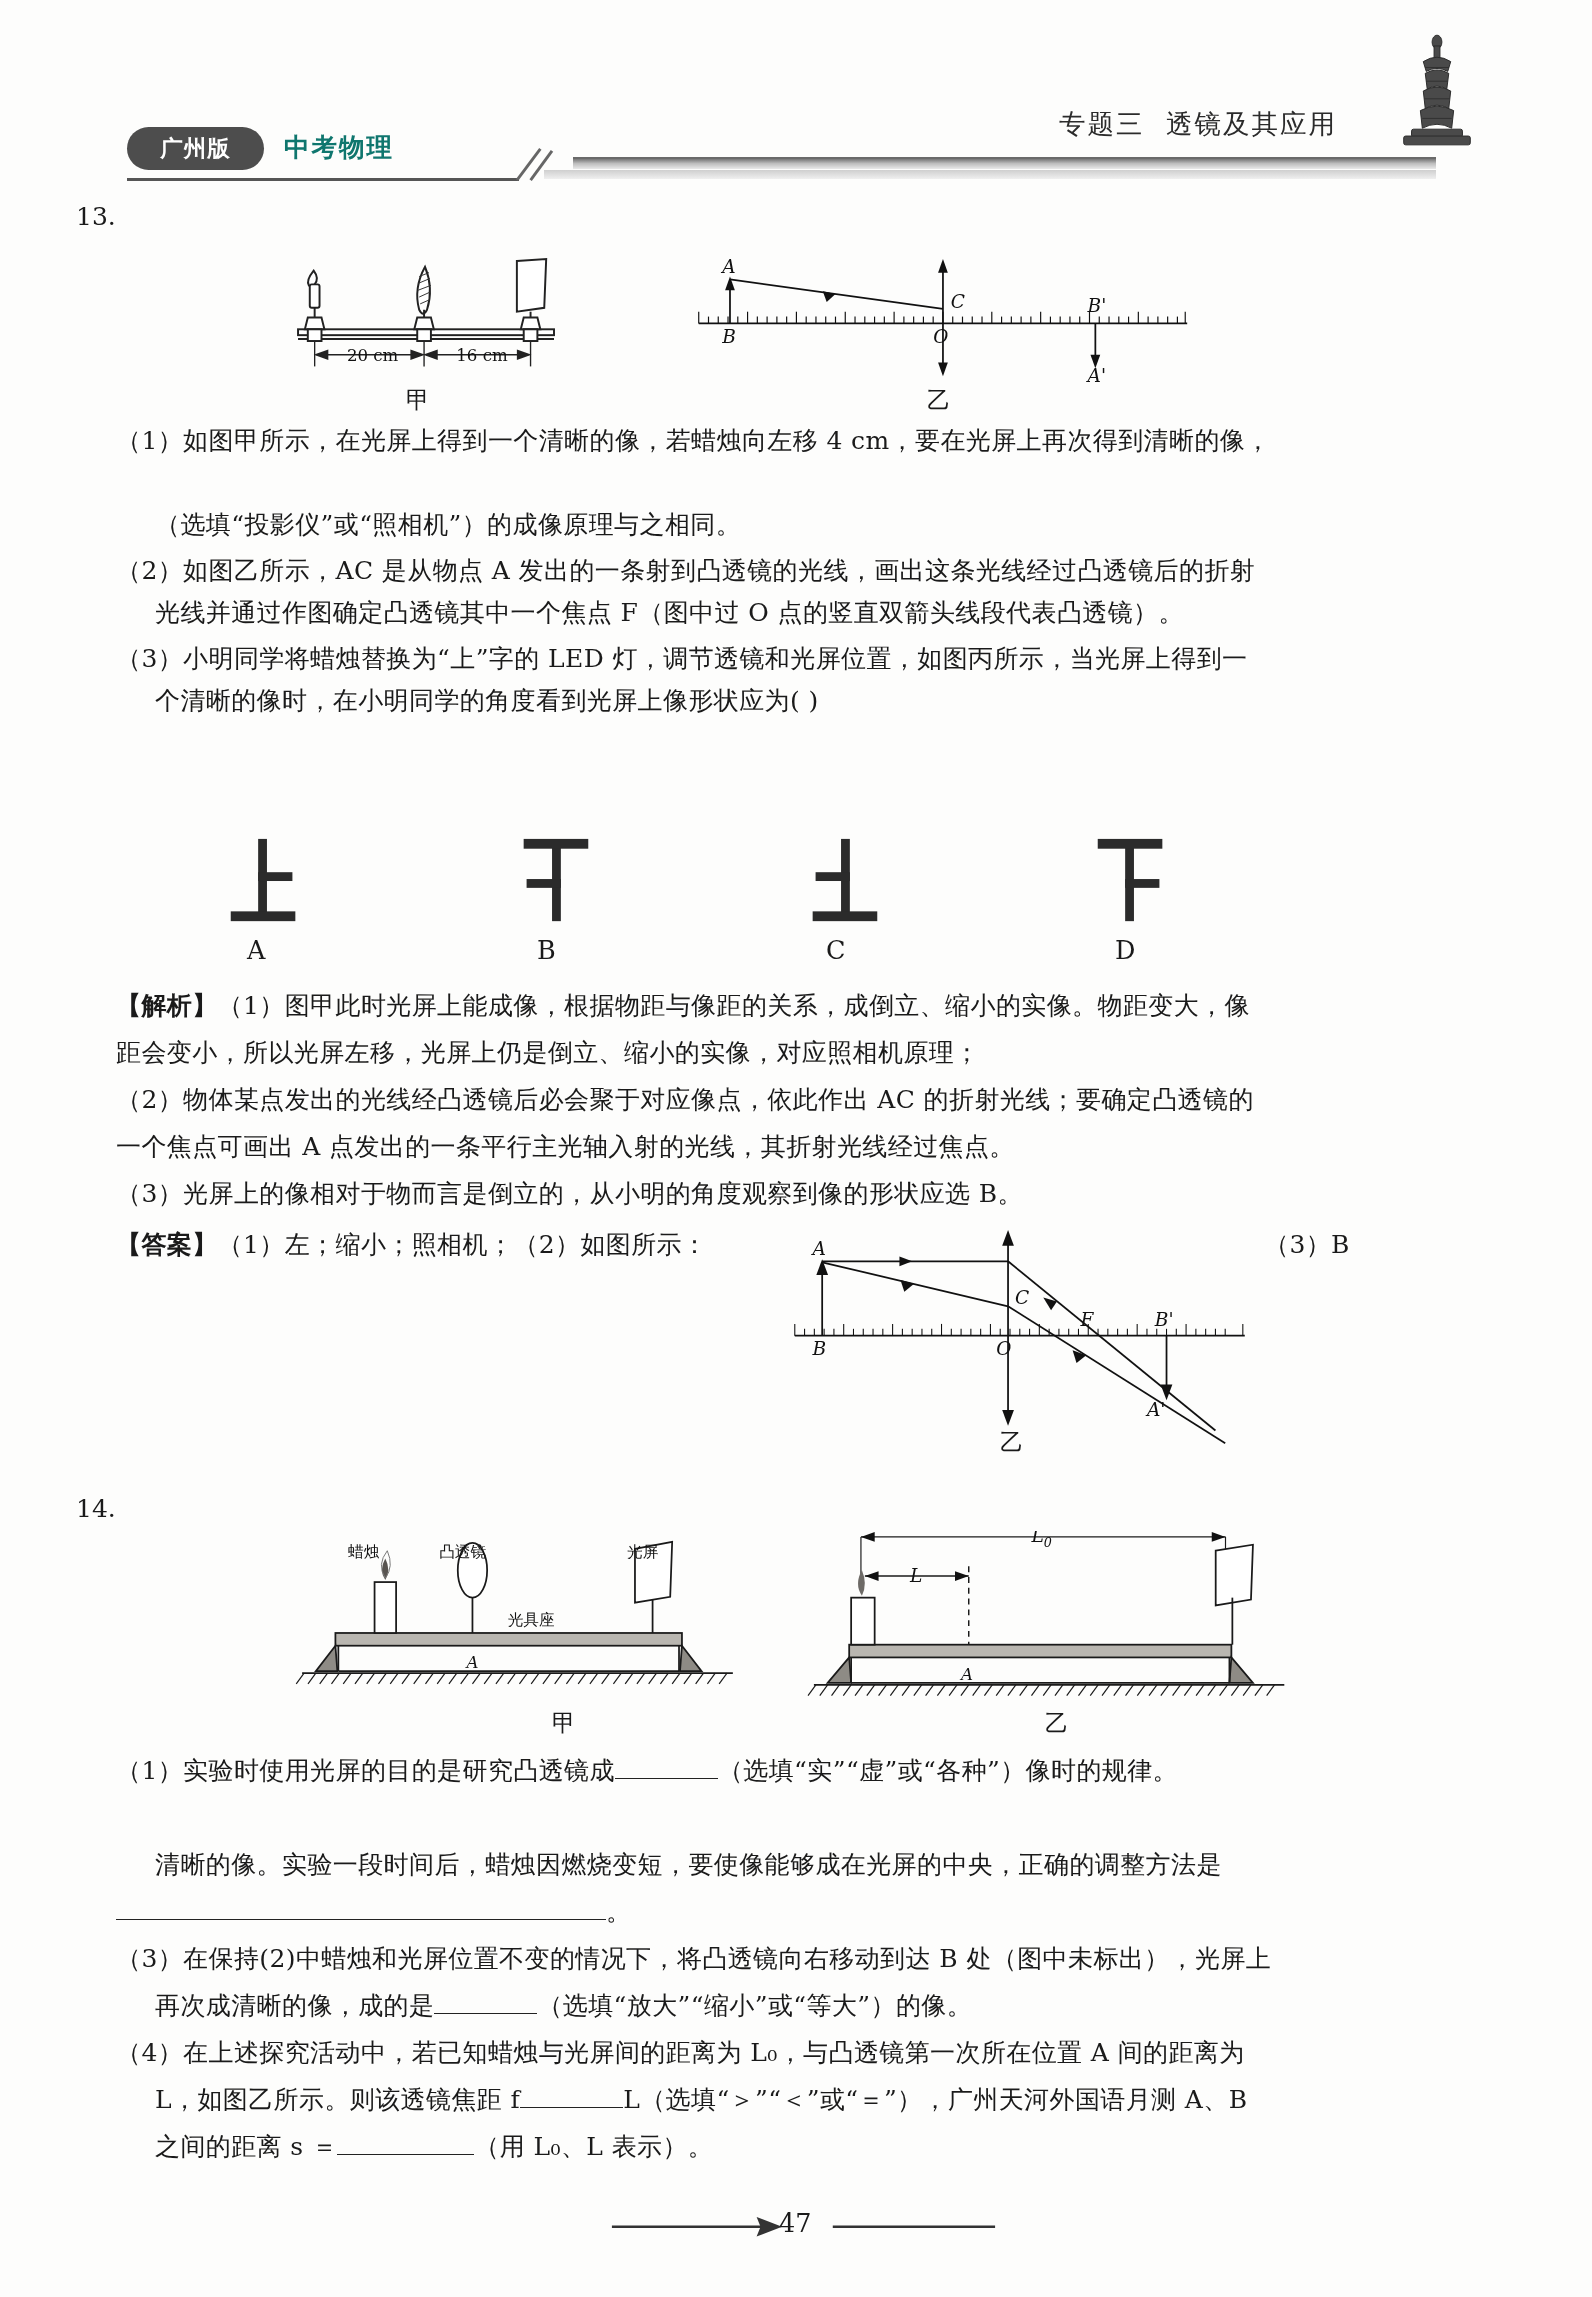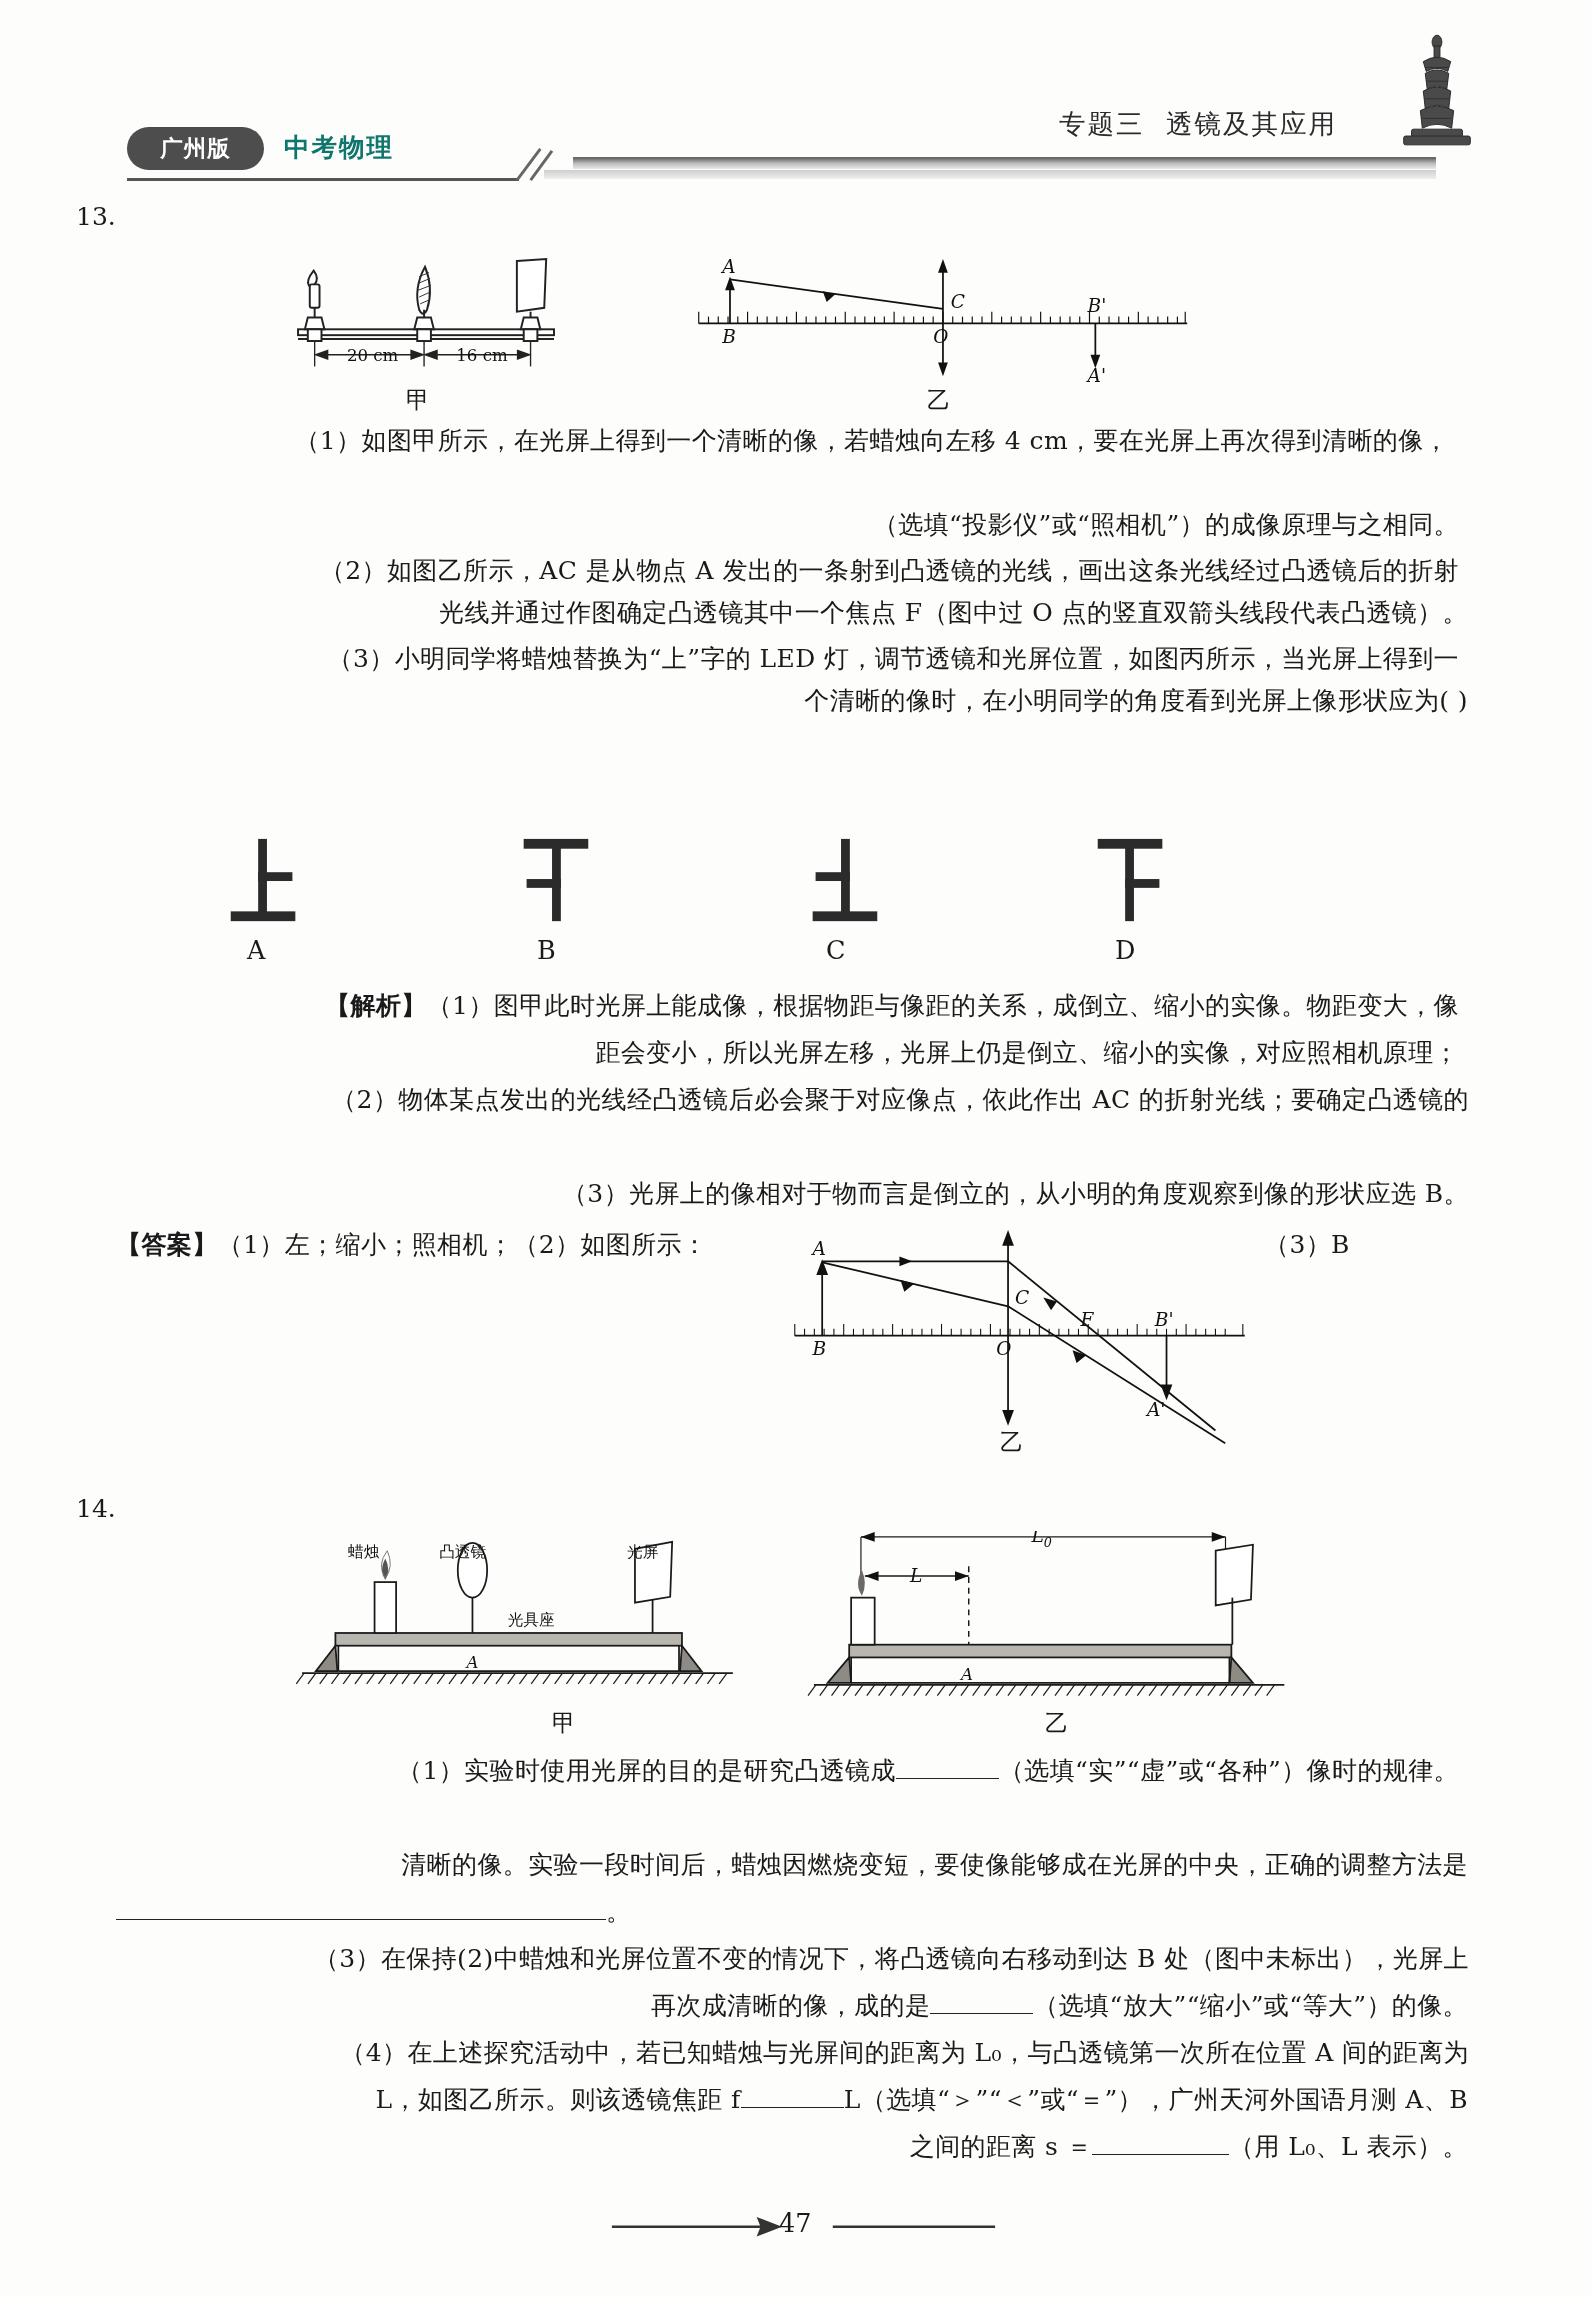--- a/index.html
+++ b/index.html
@@ -1,18 +1,18 @@
 <!DOCTYPE html>
 <html><head>
 <meta charset="utf-8">
 <style>
   html,body{margin:0;padding:0;background:#fff;}
   body{width:1593px;height:2297px;position:relative;overflow:hidden;
        font-family:"DejaVu Serif","Liberation Serif",serif;color:#1a1a1a;}
-  .page{position:absolute;left:0;top:0;width:1593px;height:2297px;background:#fdfdfc;text-align:right;}
+  .page{position:absolute;left:0;top:0;width:1593px;height:2297px;background:#fdfdfc;}
 
   
   .hdr{position:absolute;left:0;top:0;width:1593px;height:172px;}
   .hdr-badge{position:absolute;left:127px;top:127px;width:137px;height:43px;
     background:#4d4d4d;border-radius:21.6px;color:#fff;font-size:22.5px;
     font-family:"DejaVu Sans","Liberation Sans",sans-serif;font-weight:bold;
     display:flex;align-items:center;justify-content:center;letter-spacing:1px;}
   .hdr-sub{position:absolute;left:284px;top:130px;font-size:25.5px;font-weight:bold;
     font-family:"DejaVu Sans","Liberation Sans",sans-serif;color:#0f766e;letter-spacing:2px;}
   .hdr-rule-l{position:absolute;left:127px;top:178px;width:392px;height:2.9px;background:#555;}
@@ -250,20 +250,21 @@
       <rect x="20" y="78" width="66" height="10"></rect>
     </g>
   </svg>
   <div class="opt-label" style="left:1115px;top:935px;">D</div>
 
   <div class="q" style="left:116px;top:985px;width:1343px;">
     <b>【解析】</b><span>（1）图甲此时光屏上能成像，根据物距与像距的关系，成倒立、缩小的实像。物距变大，像</span>
   </div>
   <div class="q" style="left:116px;top:1032px;width:1343px;">距会变小，所以光屏左移，光屏上仍是倒立、缩小的实像，对应照相机原理；</div>
   <div class="q" style="left:116px;top:1079px;width:1353px;">（2）物体某点发出的光线经凸透镜后必会聚于对应像点，依此作出 AC 的折射光线；要确定凸透镜的</div>
+  <div class="q" style="left:116px;top:1126px;width:1353px;">一个焦点可画出 A 点发出的一条平行主光轴入射的光线，其折射光线经过焦点。</div>
   <div class="q" style="left:116px;top:1173px;width:1353px;">（3）光屏上的像相对于物而言是倒立的，从小明的角度观察到像的形状应选 B。</div>
 
   <div class="q" style="left:116px;top:1224px;">
     <b>【答案】</b><span>（1）左；缩小；照相机；（2）如图所示：</span>
   </div>
   <div class="q" style="left:1264px;top:1224px;">（3）B</div>
 
   <svg style="position:absolute;left:755px;top:1230px;" width="510" height="225" viewBox="0 0 520 230">
     <g stroke="#111" stroke-width="1.8" fill="none">
       <line x1="40" y1="108" x2="500" y2="108"></line>

